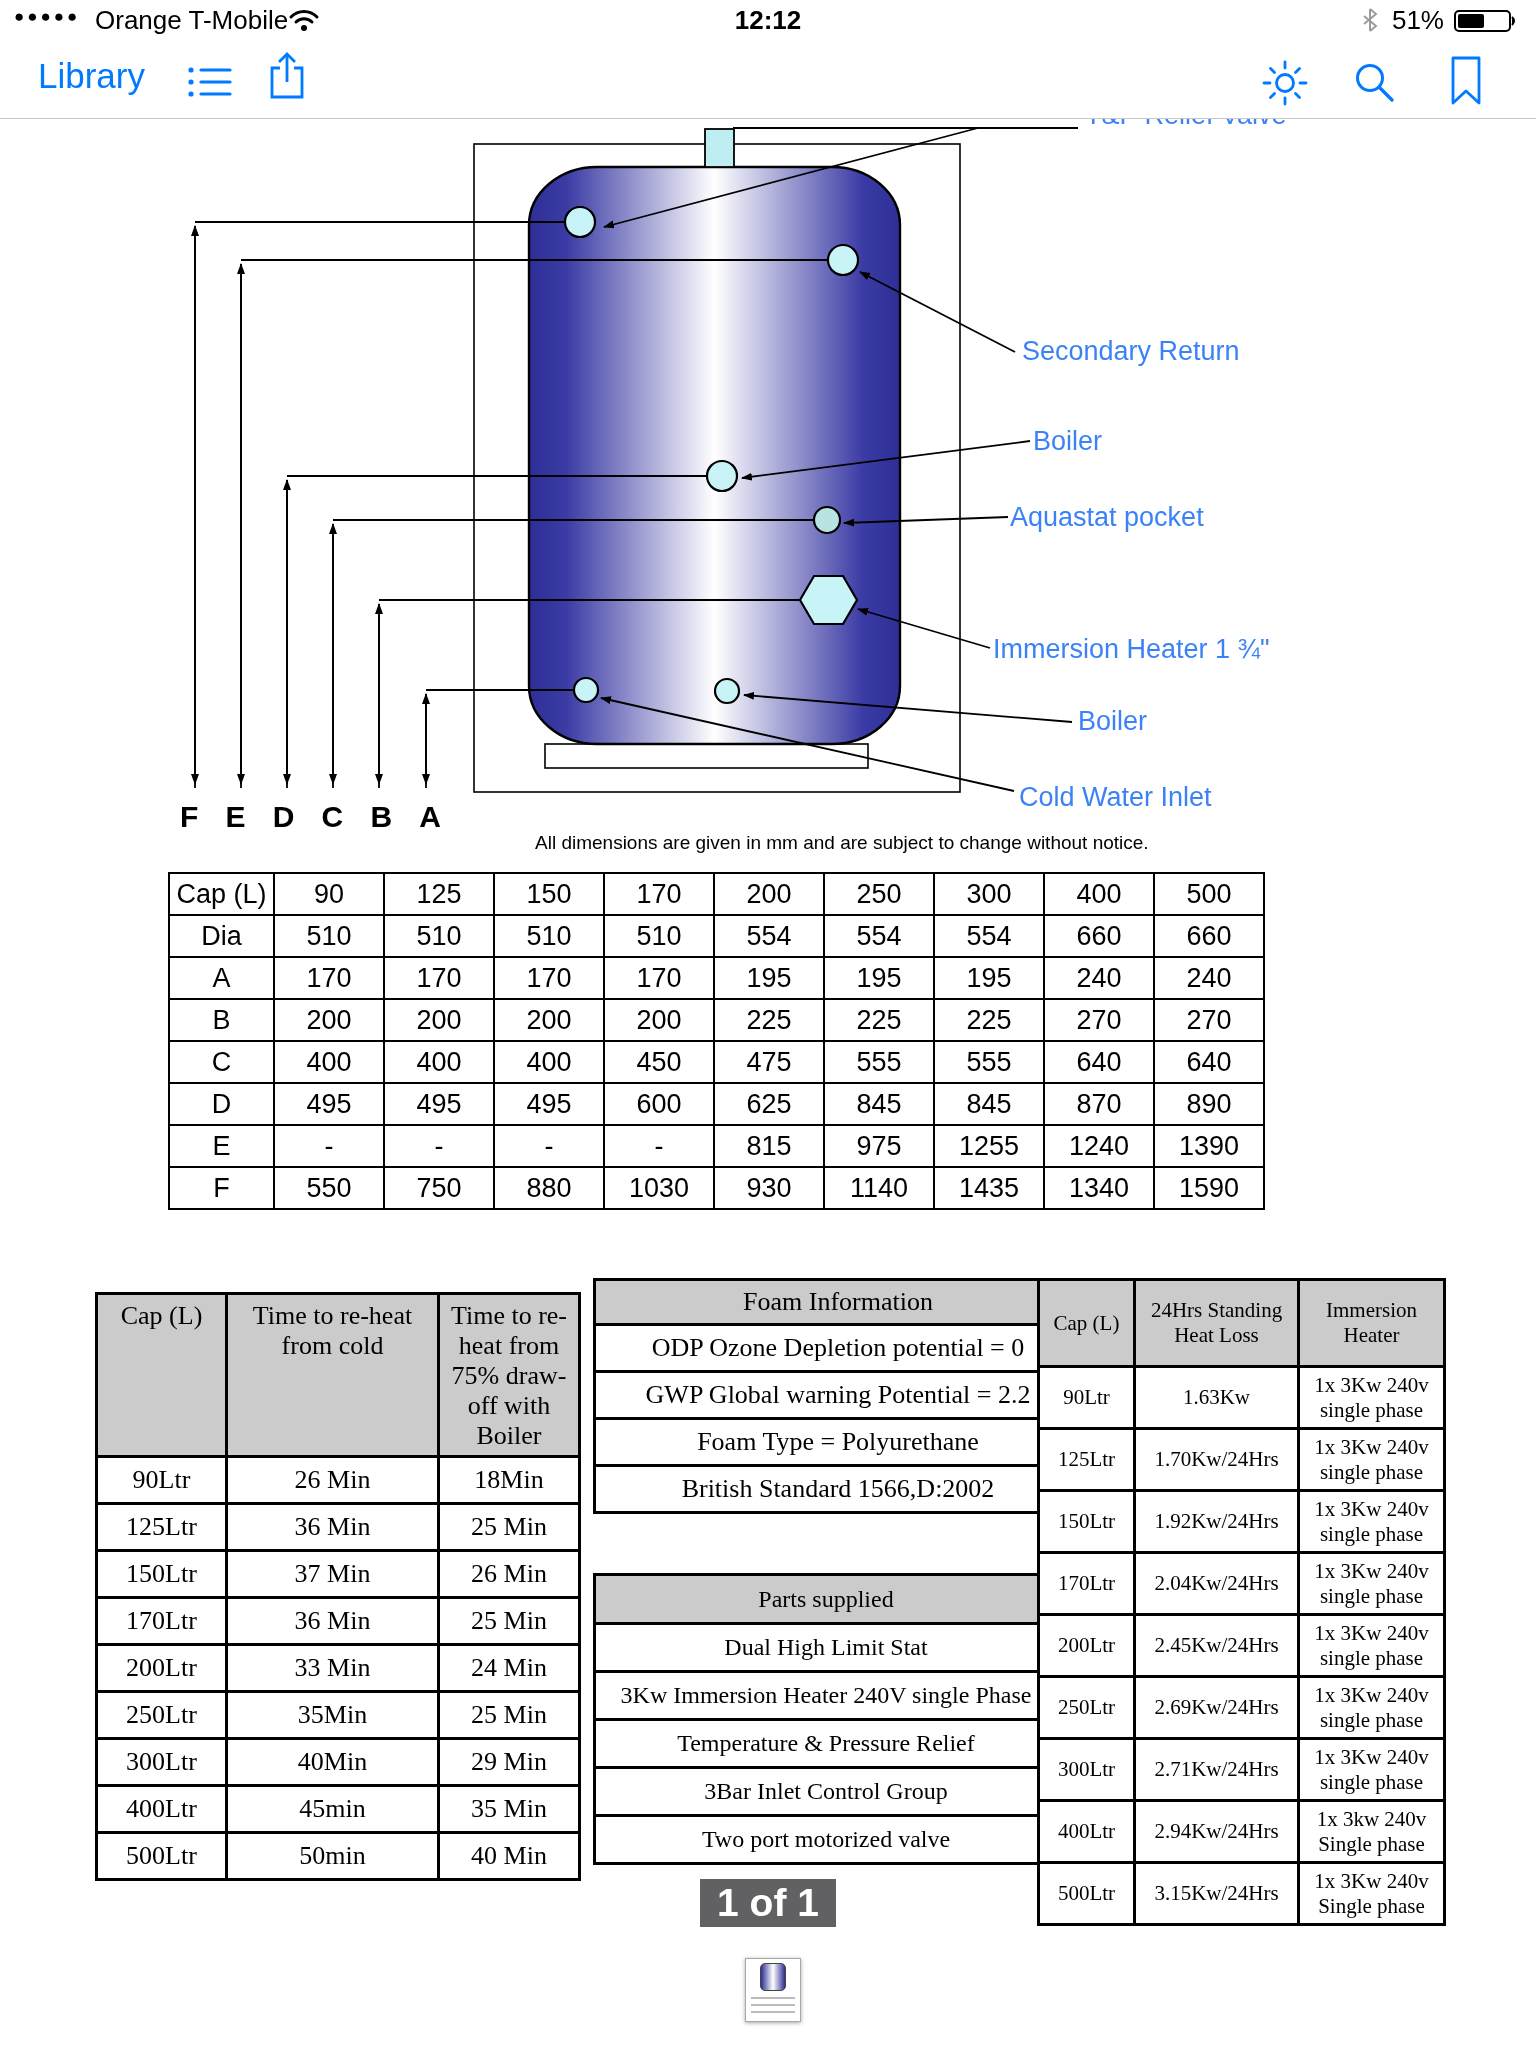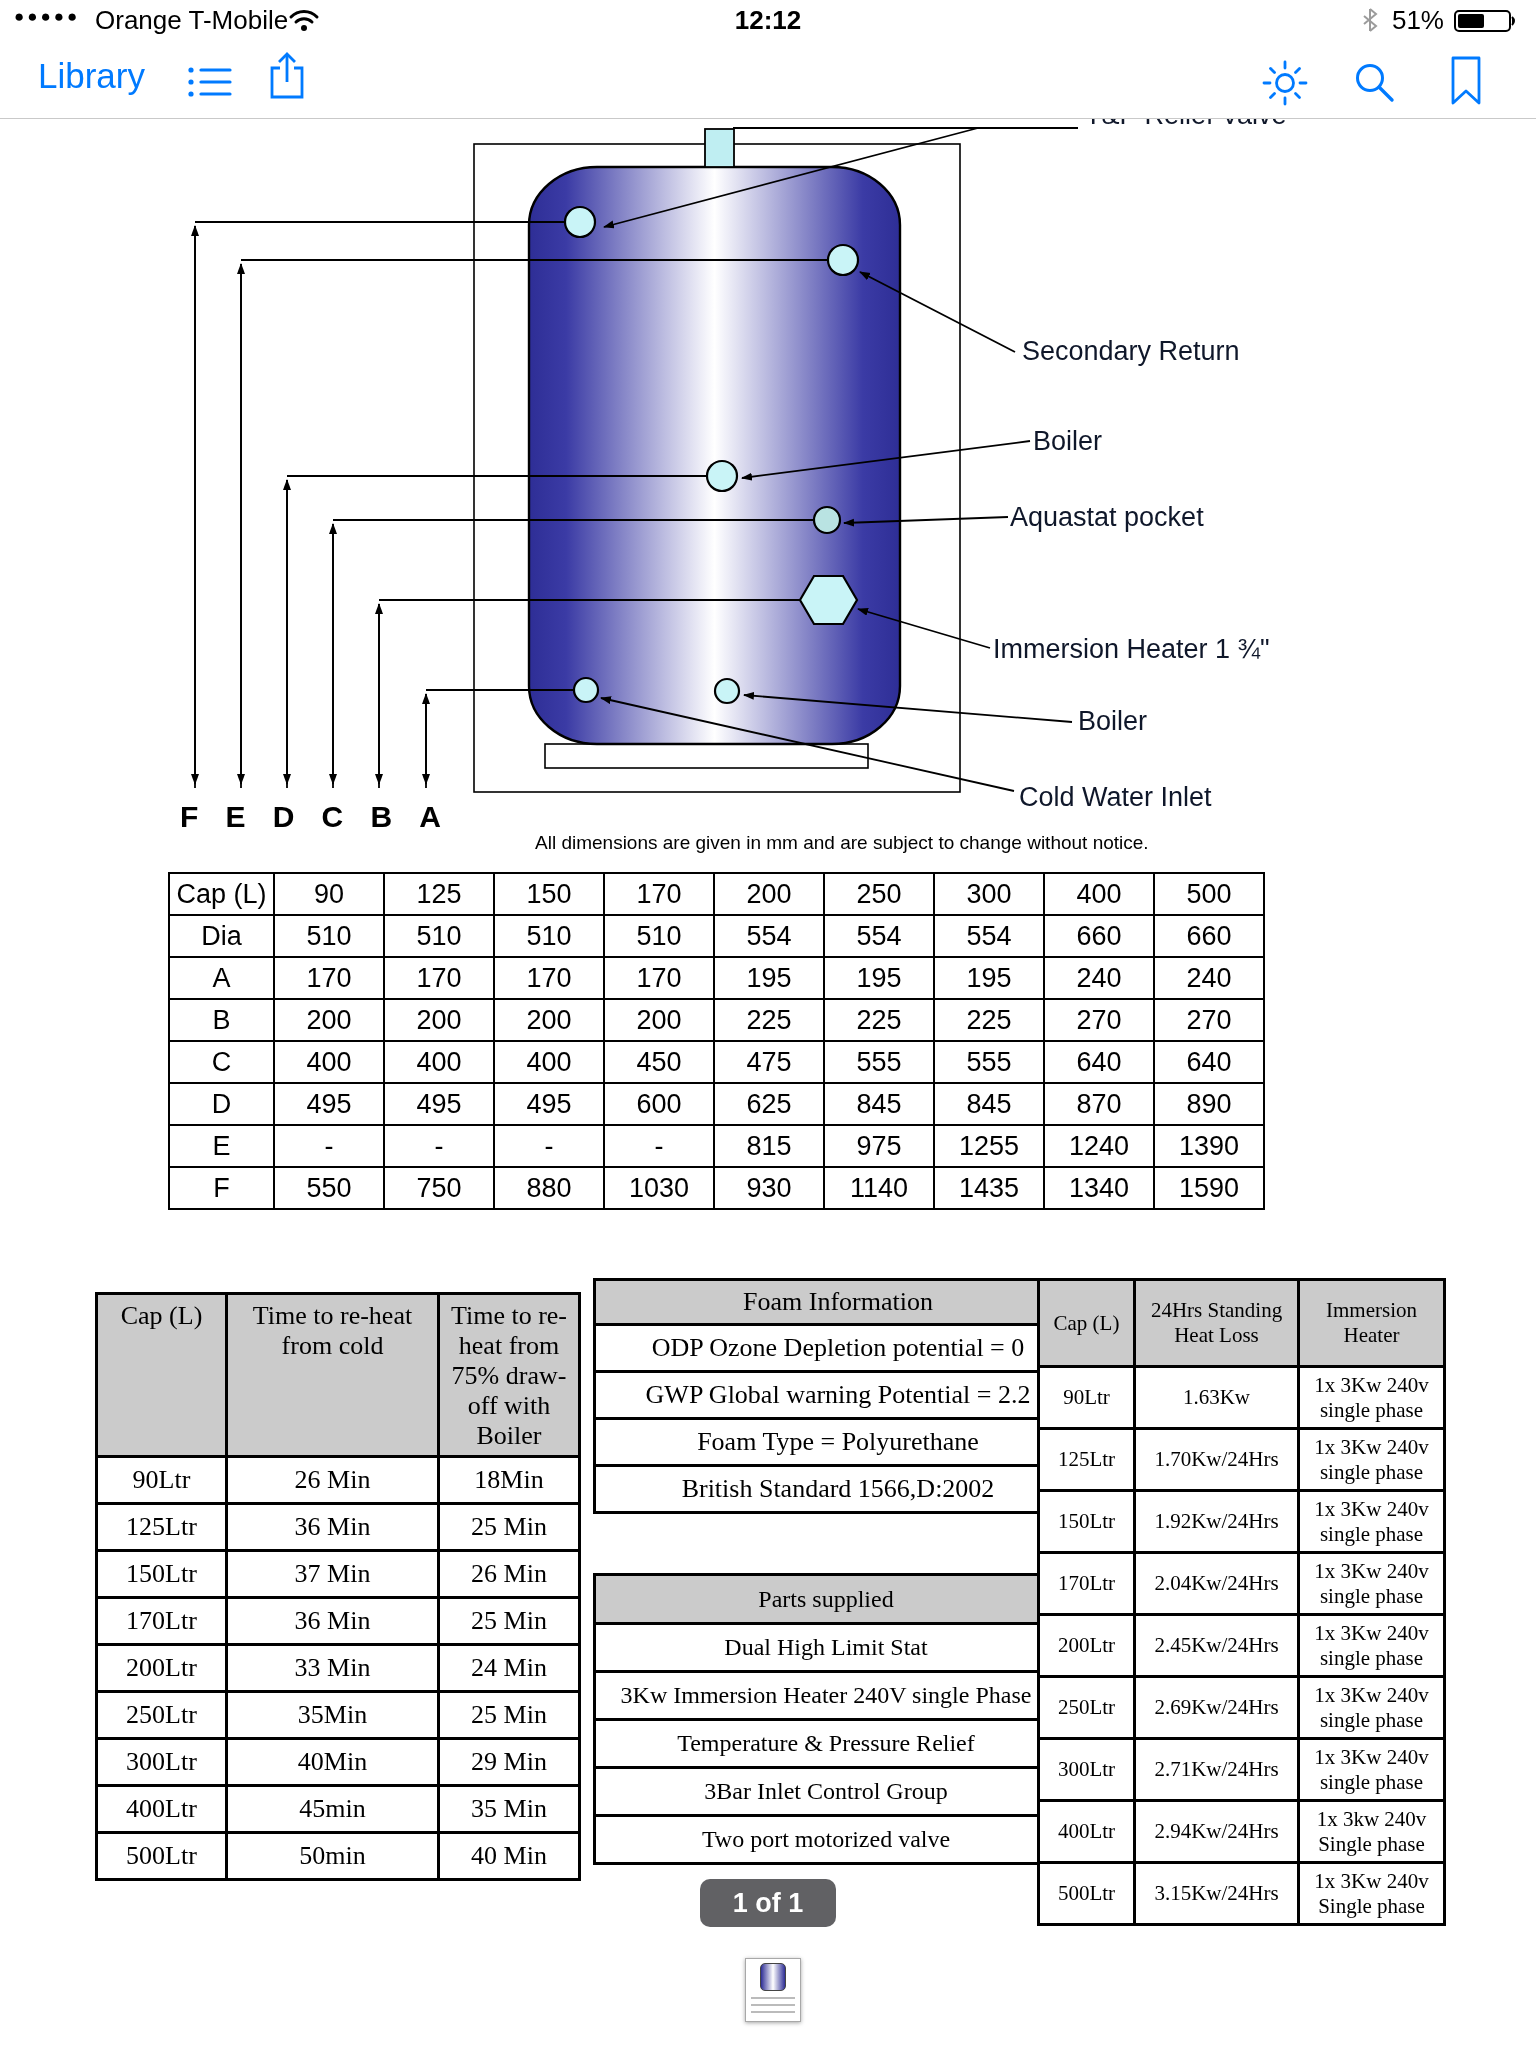--- a/index.html
+++ b/index.html
@@ -19,21 +19,21 @@
   #toolbar{position:absolute;left:0;top:42px;width:100%;height:76px;}
   #lib-btn{position:absolute;left:38px;top:14px;font-size:35px;color:#007aff;cursor:pointer;}
   .tb-ic{position:absolute;top:16px;cursor:pointer;}
   #toc-ic{left:188px;top:24px;}
   #share-ic{left:268px;top:10px;}
   #bright-ic{left:1262px;top:18px;}
   #search-ic{left:1352px;top:18px;}
   #bm-ic{left:1448px;top:14px;}
   
   #diagram-svg{position:absolute;left:0;top:0;width:1536px;height:860px;z-index:2;}
-  .dlabel{position:absolute;font-size:27px;white-space:nowrap;z-index:3;color:#0f172a;}
+  .dlabel{position:absolute;font-size:27px;white-space:nowrap;z-index:3;color:#3b82f6;}
   #lbl-top-valve{left:1085px;top:100px;z-index:4;}
   #lbl-secondary{left:1022px;top:336px;}
   #lbl-boiler-up{left:1033px;top:426px;}
   #lbl-aquastat{left:1010px;top:502px;}
   #lbl-immersion{left:993px;top:634px;}
   #lbl-boiler-lo{left:1078px;top:706px;}
   #lbl-coldwater{left:1019px;top:782px;}
   #dim-letters{position:absolute;left:180px;top:800px;width:261px;display:flex;
                justify-content:space-between;font-size:30px;font-weight:bold;z-index:3;}
   #dim-note{position:absolute;left:535px;top:832px;font-size:19px;z-index:3;}
@@ -62,22 +62,22 @@
   #parts-table{left:593px;top:1573px;width:466px;font-size:24px;}
   #parts-table th{height:38px;}
   #parts-table td{height:37px;}
   #heatloss-table{left:1037px;top:1278px;width:406px;font-size:21px;}
   #heatloss-table col:nth-child(1){width:96px;}
   #heatloss-table col:nth-child(2){width:164px;}
   #heatloss-table col:nth-child(3){width:146px;}
   #heatloss-table th{height:76px;}
   #heatloss-table td{height:51px;}
   
-  #page-ind{position:absolute;left:700px;top:1879px;width:136px;height:48px;border-radius:10px;
-            background:rgba(84,84,87,0.92);color:#fff;font-size:27px;font-weight:bold;
+  #page-ind{position:absolute;left:700px;top:1879px;width:136px;height:48px;border-radius:0;
+            background:rgba(84,84,87,0.92);color:#fff;font-size:39px;font-weight:bold;
             display:flex;align-items:center;justify-content:center;z-index:20;}
   #page-thumb{position:absolute;left:745px;top:1958px;width:54px;height:62px;background:#fff;
               border:1px solid #a8a8a8;box-shadow:0 1px 4px rgba(0,0,0,.35);z-index:20;cursor:pointer;}
   #thumb-cyl{position:absolute;left:14px;top:4px;width:24px;height:26px;border:1px solid #444;
              border-radius:5px;background:linear-gradient(90deg,#2e2e96,#fff 50%,#2e2e96);}
   .thumb-line{position:absolute;left:5px;width:44px;height:2px;background:#bbb;}
 </style>
 </head>
 <body>
 

